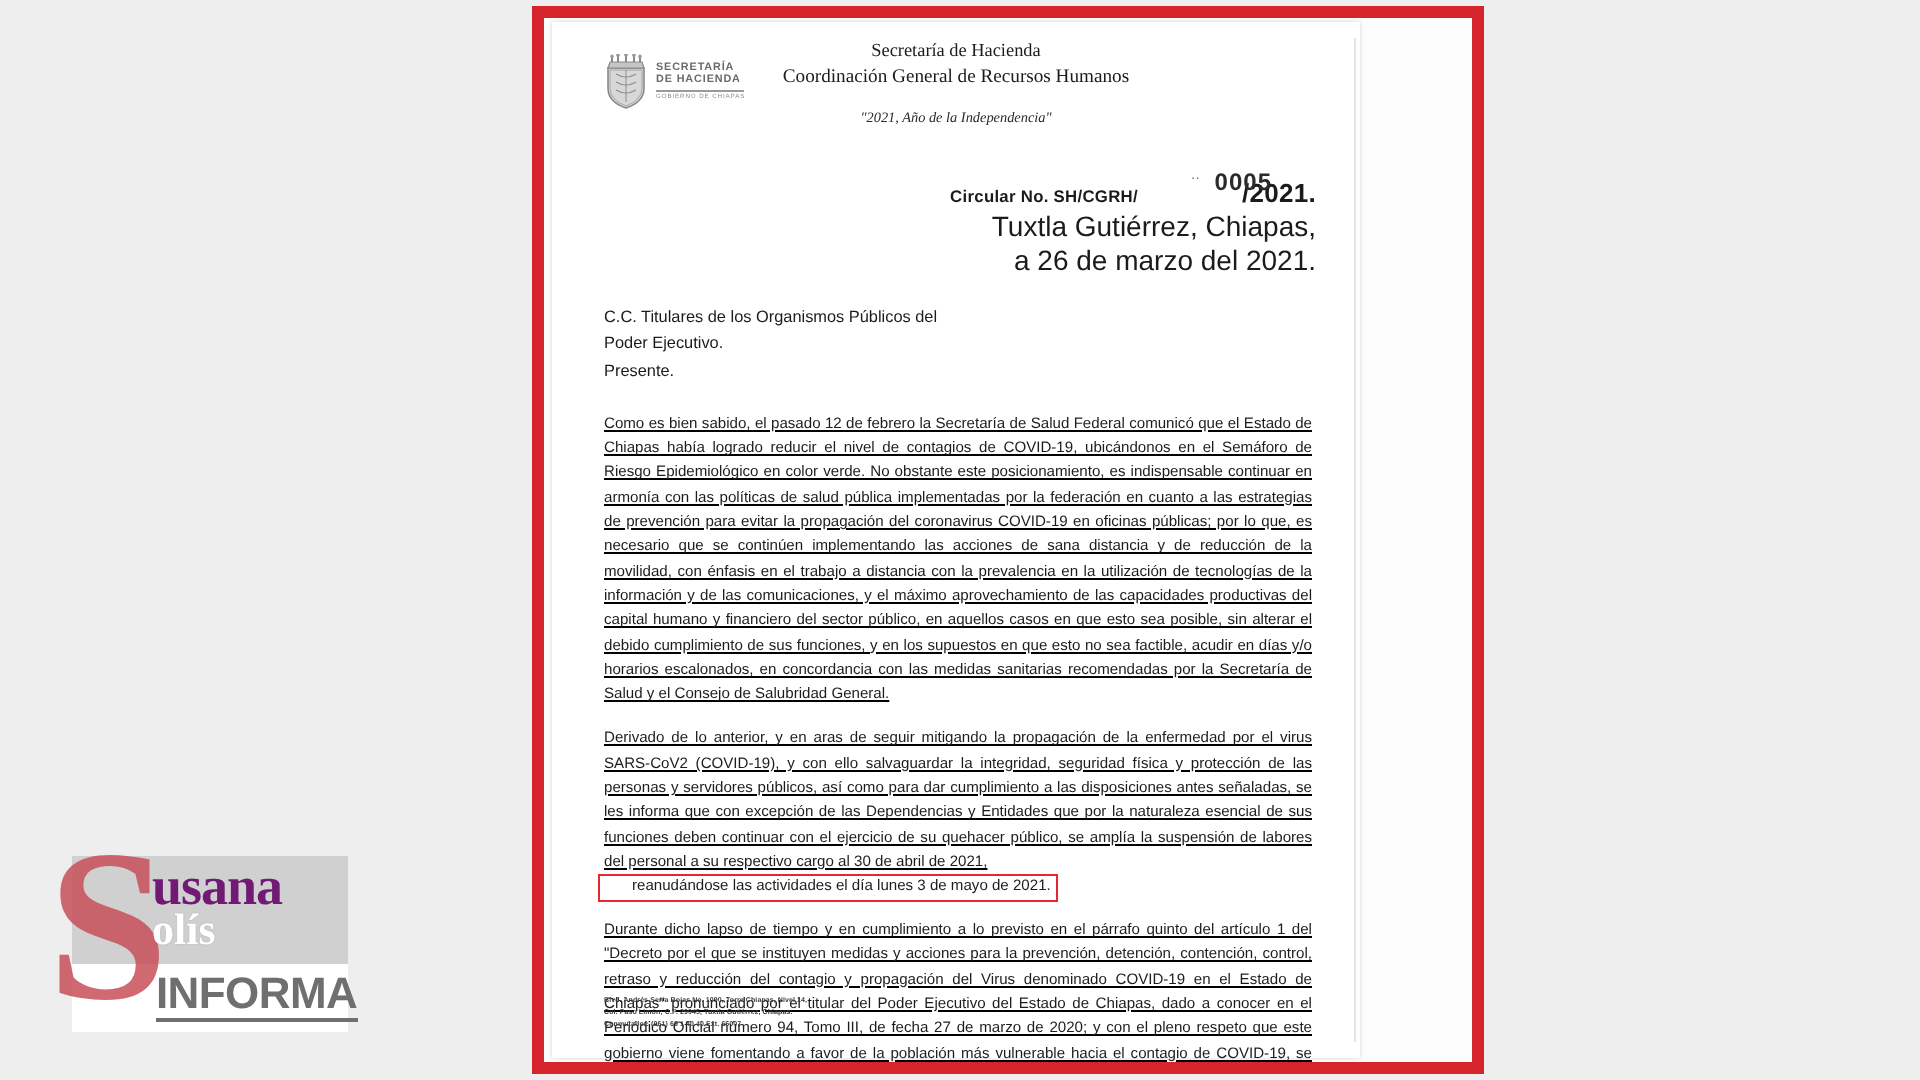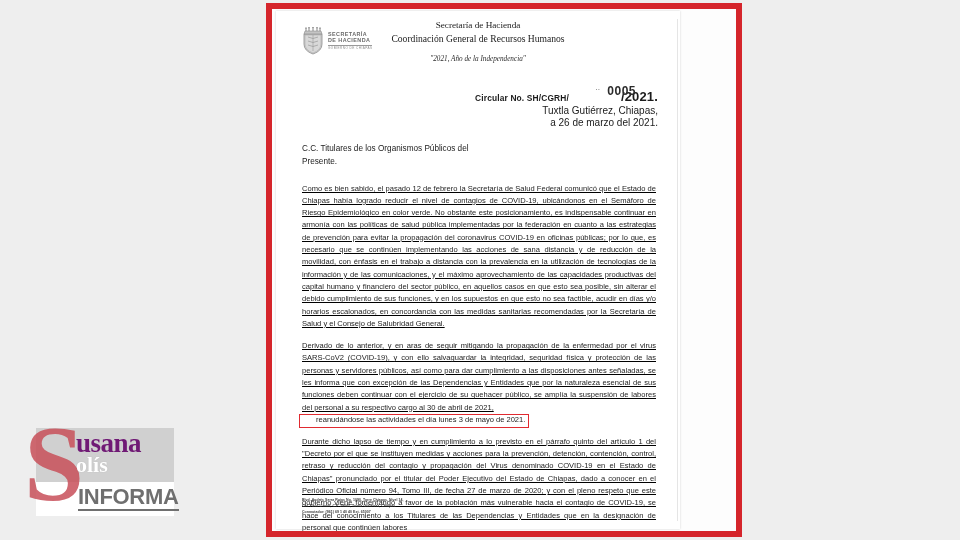--- a/index.html
+++ b/index.html
@@ -210,21 +210,21 @@
     font-size: 7px;
     color: #6d6d6d;
   }
   .circ-year {
     display: inline-block;
     margin-left: 52px;
     font-weight: 700;
     font-size: 13px;
   }
   .place-line {
-    font-size: 10px;
+    font-size: 14px;
     color: #1b1b1b;
     margin-top: 1px;
   }
 
   
   .addressee {
     margin: 14px 0 0 26px;
     font-size: 8.2px;
     color: #1b1b1b;
     line-height: 1.62;
@@ -330,20 +330,21 @@
           <span class="circ-no">0005</span>
           <div class="circ-line">
             <span>Circular No. SH/CGRH/</span><span class="circ-year">/2021.</span>
           </div>
           <div class="place-line">Tuxtla Gutiérrez, Chiapas,</div>
           <div class="place-line">a 26 de marzo del 2021.</div>
         </div>
 
         <div class="addressee">
           <div>C.C. Titulares de los Organismos Públicos del</div>
+          <div>Poder Ejecutivo.</div>
           <div>Presente.</div>
         </div>
 
         <div class="body">
           <p class="para">Como es bien sabido, el pasado 12 de febrero la Secretaría de Salud Federal comunicó que el Estado de Chiapas había logrado reducir el nivel de contagios de COVID-19, ubicándonos en el Semáforo de Riesgo Epidemiológico en color verde. No obstante este posicionamiento, es indispensable continuar en armonía con las políticas de salud pública implementadas por la federación en cuanto a las estrategias de prevención para evitar la propagación del coronavirus COVID-19 en oficinas públicas; por lo que, es necesario que se continúen implementando las acciones de sana distancia y de reducción de la movilidad, con énfasis en el trabajo a distancia con la prevalencia en la utilización de tecnologías de la información y de las comunicaciones, y el máximo aprovechamiento de las capacidades productivas del capital humano y financiero del sector público, en aquellos casos en que esto sea posible, sin alterar el debido cumplimiento de sus funciones, y en los supuestos en que esto no sea factible, acudir en días y/o horarios escalonados, en concordancia con las medidas sanitarias recomendadas por la Secretaría de Salud y el Consejo de Salubridad General.</p>
 
           <p class="para tight">
             <span>Derivado de lo anterior, y en aras de seguir mitigando la propagación de la enfermedad por el virus SARS-CoV2 (COVID-19), y con ello salvaguardar la integridad, seguridad física y protección de las personas y servidores públicos, así como para dar cumplimiento a las disposiciones antes señaladas, se les informa que con excepción de las Dependencias y Entidades que por la naturaleza esencial de sus funciones deben continuar con el ejercicio de su quehacer público, se amplía la suspensión de labores del personal a su respectivo cargo al 30 de abril de 2021,</span>
             <span class="hl-wrap"><span class="hl-box">reanudándose las actividades el día lunes 3 de mayo de 2021.</span></span>
           </p>

